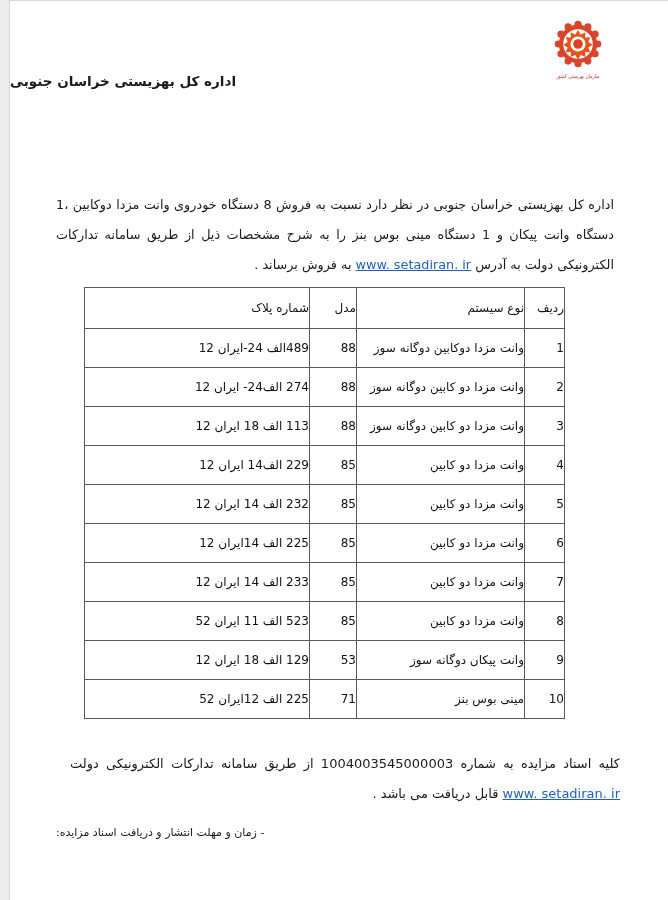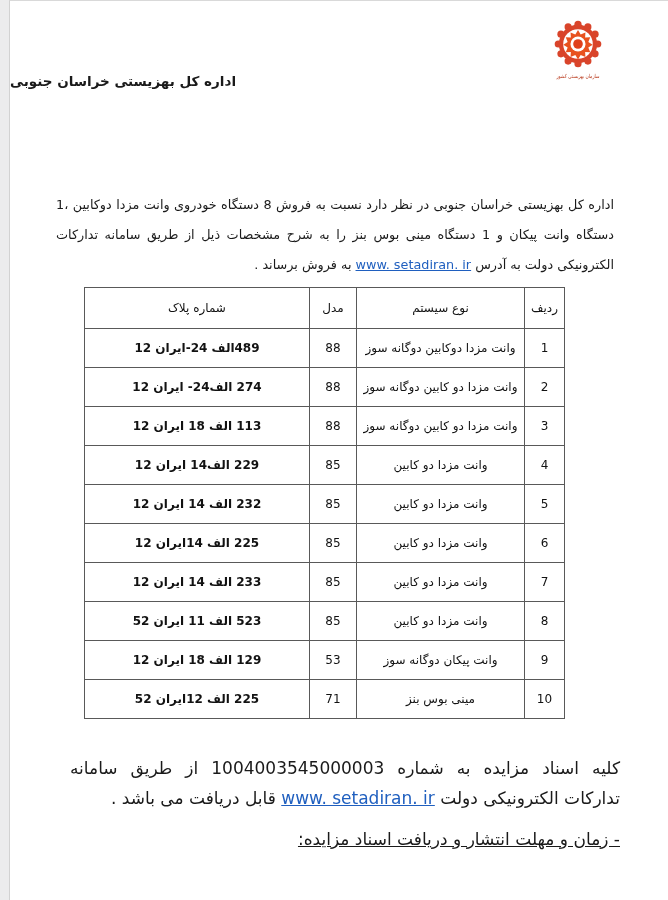--- a/index.html
+++ b/index.html
@@ -95,61 +95,60 @@
     top: 286px;
     width: 480px;
     border-collapse: collapse;
     direction: rtl;
     table-layout: fixed;
   }
   #vehicle-table td, #vehicle-table th {
     border: 1px solid #595959;
     font-size: 12px;
     color: #121212;
-    text-align: center;
+    text-align: right;
     vertical-align: middle;
     font-weight: normal;
     padding: 0;
     height: 39px;
     box-sizing: border-box;
   }
   #vehicle-table thead th { height: 41px; }
   .col-index { width: 40px; }
   .col-type  { width: 168px; }
   .col-model { width: 47px; }
   .col-plate { width: 225px; }
 
   .num { direction: ltr; unicode-bidi: embed; display: inline-block; }
-  .plate { direction: rtl; unicode-bidi: embed; font-weight: bold; }
+  .plate { direction: rtl; unicode-bidi: embed; }
 
   
   #footer-docs {
     position: absolute;
     right: 48px;
     left: 46px;
     top: 735px;
-    font-size: 17px;
+    font-size: 13px;
     line-height: 30px;
     color: #1a1a1a;
     direction: rtl;
     text-align: justify;
     text-align-last: right;
     margin-left: 14px;
   }
   #footer-schedule {
     position: absolute;
     right: 48px;
     left: 46px;
     top: 808px;
-    font-size: 17px;
+    font-size: 11px;
     line-height: 26px;
     color: #1a1a1a;
     direction: rtl;
-    text-align: right;
-    text-decoration: underline;
+    text-align: left;
   }
 </style>
 </head>
 <body>
 
 <div id="page">
 
   <div id="logo-block">
     <svg id="logo-mark" viewBox="0 0 100 100">
       <g>

